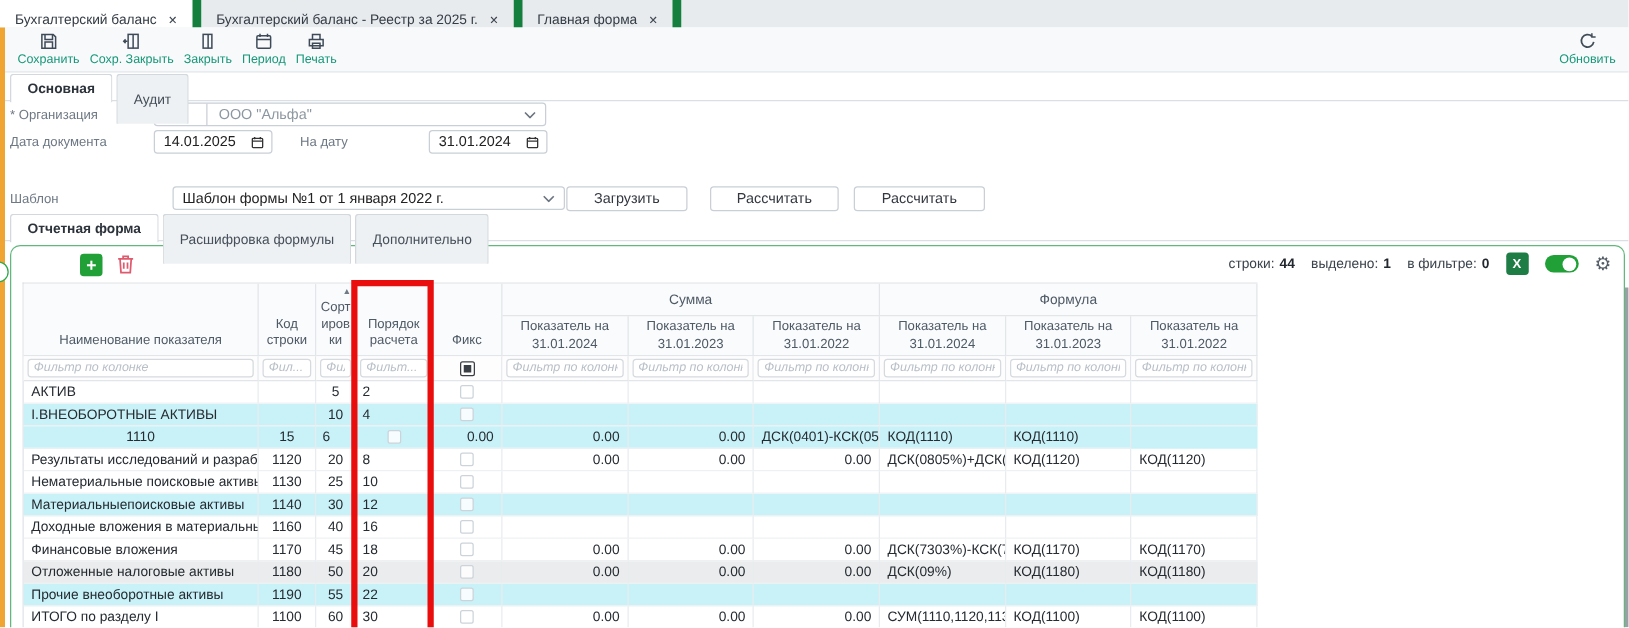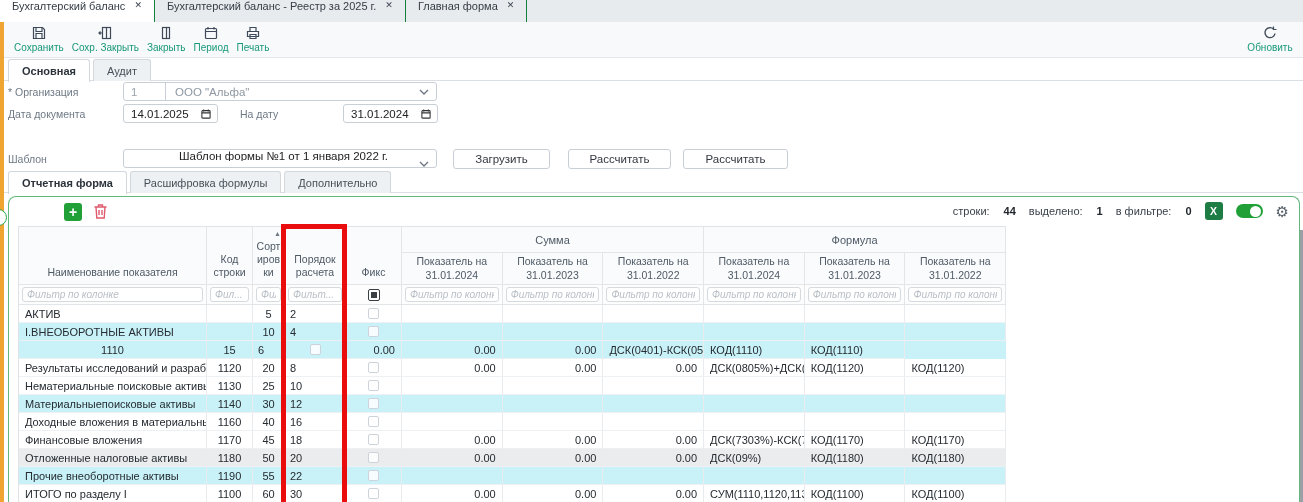--- a/index.html
+++ b/index.html
@@ -2,43 +2,43 @@
 <html><head>
 <meta charset="utf-8">
 <style>
   * { margin:0; padding:0; box-sizing:border-box; }
   html,body { width:1303px; height:502px; overflow:hidden; background:#fff;
     font-family:"Liberation Sans","DejaVu Sans",sans-serif; }
   .screen { position:relative; width:1303px; height:502px; overflow:hidden; background:#fff; }
 
   
   .wtabs { position:absolute; top:0; left:0; right:0; height:22px; background:#e8ebee; display:flex; z-index:3; }
-  .wtab { display:flex; align-items:flex-start; gap:9px; padding:0 12px; font-size:11px; color:#343c45;
-    border-right:1px solid #15803d; cursor:default; }
+  .wtab { display:flex; align-items:flex-end; gap:9px; padding:0 12px; font-size:11px; color:#343c45;
+    border-right:7px solid #15803d; cursor:default; }
   .wtab.active { background:#fff; }
   .wtab .x { font-size:9px; color:#3d4651; }
 
   
   .mtoolbar { position:absolute; top:22px; left:0; right:0; height:36px; background:#f8f9fa;
     border-bottom:1px solid #e4e7eb; z-index:3; }
   .mtoolbar .left { position:absolute; left:14px; top:3px; display:flex; gap:8px; }
   .tbtn { display:flex; flex-direction:column; align-items:center; gap:1px; font-size:10px; color:#17987a; }
   .tbtn svg { color:#3e4a59; }
   .refresh-btn { position:absolute; right:0px; top:3px; width:66px; display:flex; flex-direction:column;
     align-items:center; gap:1px; font-size:10px; color:#17987a; }
   .refresh-btn svg { color:#424c57; }
 
   
   .orange-bar { position:absolute; left:0; top:22px; width:4px; height:480px; background:#f0a431; z-index:4; }
   .collapse-handle { position:absolute; left:-10px; top:209px; width:17px; height:17px; border-radius:50%;
     border:1.5px solid #2ba84a; background:#fff; z-index:6; }
 
   
   .tabs { position:absolute; display:flex; z-index:2; }
-  .tab { height:22px; padding:0 13px; font-size:11px; display:flex; align-items:center; gap:6px;
+  .tab { height:40px; padding:0 13px; font-size:11px; display:flex; align-items:center; gap:6px;
     border:1px solid #d3d8dd; border-bottom:none; border-radius:3px 3px 0 0; background:#eef1f3;
     color:#46505a; margin-right:3px; }
   .tab.active { background:#fff; font-weight:bold; color:#2b323a; height:23px; z-index:2; }
   .tabline { position:absolute; left:0; right:0; border-bottom:1px solid #dadfe4; z-index:1; }
 
   
   .f-row { position:absolute; left:0; right:0; height:20px; }
   .form-label { position:absolute; left:8px; top:4px; font-size:10.5px; color:#6e7985; }
   .inline-label { position:absolute; top:4px; font-size:10.5px; color:#6e7985; }
   .ctrl { position:absolute; top:0; height:19px; border:1px solid #c8cfd6; border-radius:3px; background:#fff;
@@ -55,21 +55,21 @@
     font-size:11.5px; color:#333840; display:flex; align-items:center; justify-content:center; }
 
   
   .panel { position:absolute; left:8px; top:196px; width:1292px; height:310px; background:#fff;
     border:1px solid #62b87c; border-bottom:none; border-radius:8px 8px 0 0; }
   .add-btn { position:absolute; left:55px; top:6px; width:18px; height:18px; background:#21a038; border-radius:3px;
     color:#fff; font-size:14px; font-weight:bold; display:flex; align-items:center; justify-content:center; line-height:1; }
   .trash-btn { position:absolute; left:84px; top:6px; width:16px; height:18px; color:#e05a6e; display:flex; }
   .stats { position:absolute; right:10px; top:5px; display:flex; align-items:center; gap:13px; font-size:11px; color:#3a424b; }
   .stat { display:flex; gap:4px; align-items:center; }
-  .stat b { color:#22282e;margin-left:10px; }
+  .stat b { color:#22282e; }
   .xls-btn { width:18px; height:18px; background:#1e7c45; border-radius:3px; color:#fff; font-size:10.5px;
     font-weight:bold; display:flex; align-items:center; justify-content:center; }
   .toggle { width:27px; height:14px; border-radius:8px; background:#21a038; position:relative; }
   .toggle::after { content:""; position:absolute; right:1.5px; top:1.5px; width:11px; height:11px;
     border-radius:50%; background:#fff; }
   .gear { font-size:15px; color:#555e68; line-height:1; }
 
   
   .grid { --cols:188px 46px 32px 61px 56px repeat(6,100.7px);
     position:absolute; left:18px; top:226px; width:988px; border-left:1px solid #dfe3e7; border-top:1px solid #dfe3e7; z-index:10; }
@@ -221,21 +221,21 @@
             <rect x="2.5" y="3.5" width="11" height="10" rx="1"></rect>
             <path d="M2.5 6.5h11M5 2v2.5M11 2v2.5"></path>
           </svg>
       </span>
     </div>
   </div>
 
 
   <div class="f-row" style="top:149px;">
     <span class="form-label">Шаблон</span>
-    <div class="ctrl" style="left:123px; width:314px;flex-direction:column;">
+    <div class="ctrl" style="left:138px; width:314px;">
       <span class="sel-text">Шаблон формы №1 от 1 января 2022 г.</span>
       <span class="chev">
         <svg width="10" height="6" viewBox="0 0 10 6" fill="none" stroke="currentColor" stroke-width="1.3">
             <path d="M1 1l4 4 4-4"></path>
           </svg>
       </span>
     </div>
     <div class="act-btn" style="left:453px; width:97px;">
         <span>Загрузить</span>
       </div>

